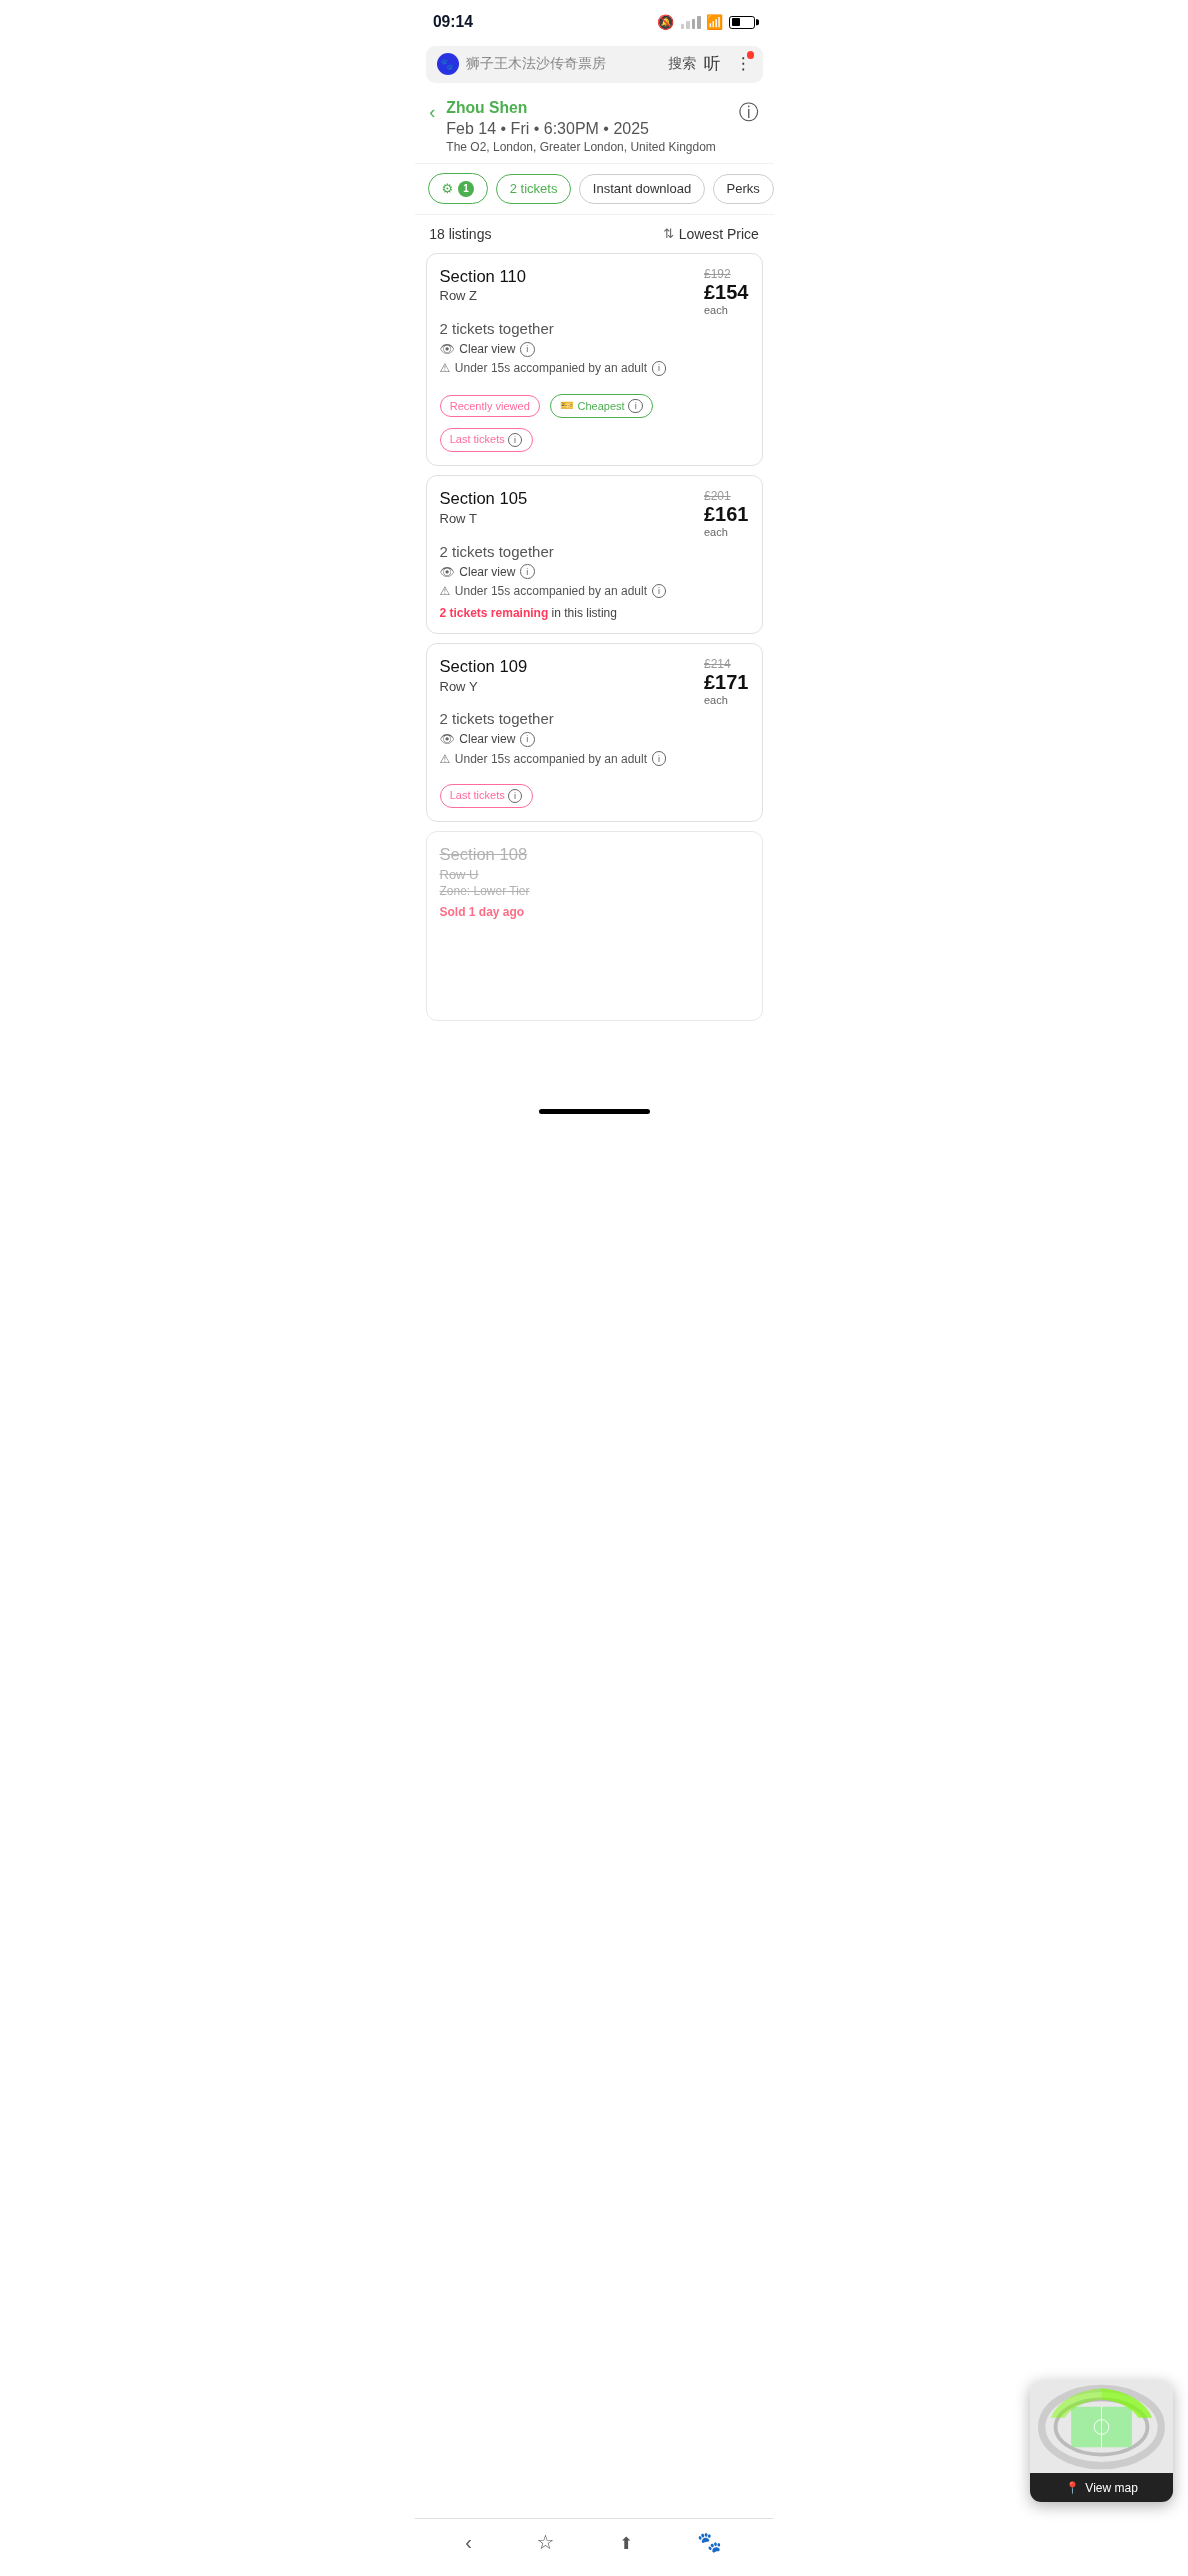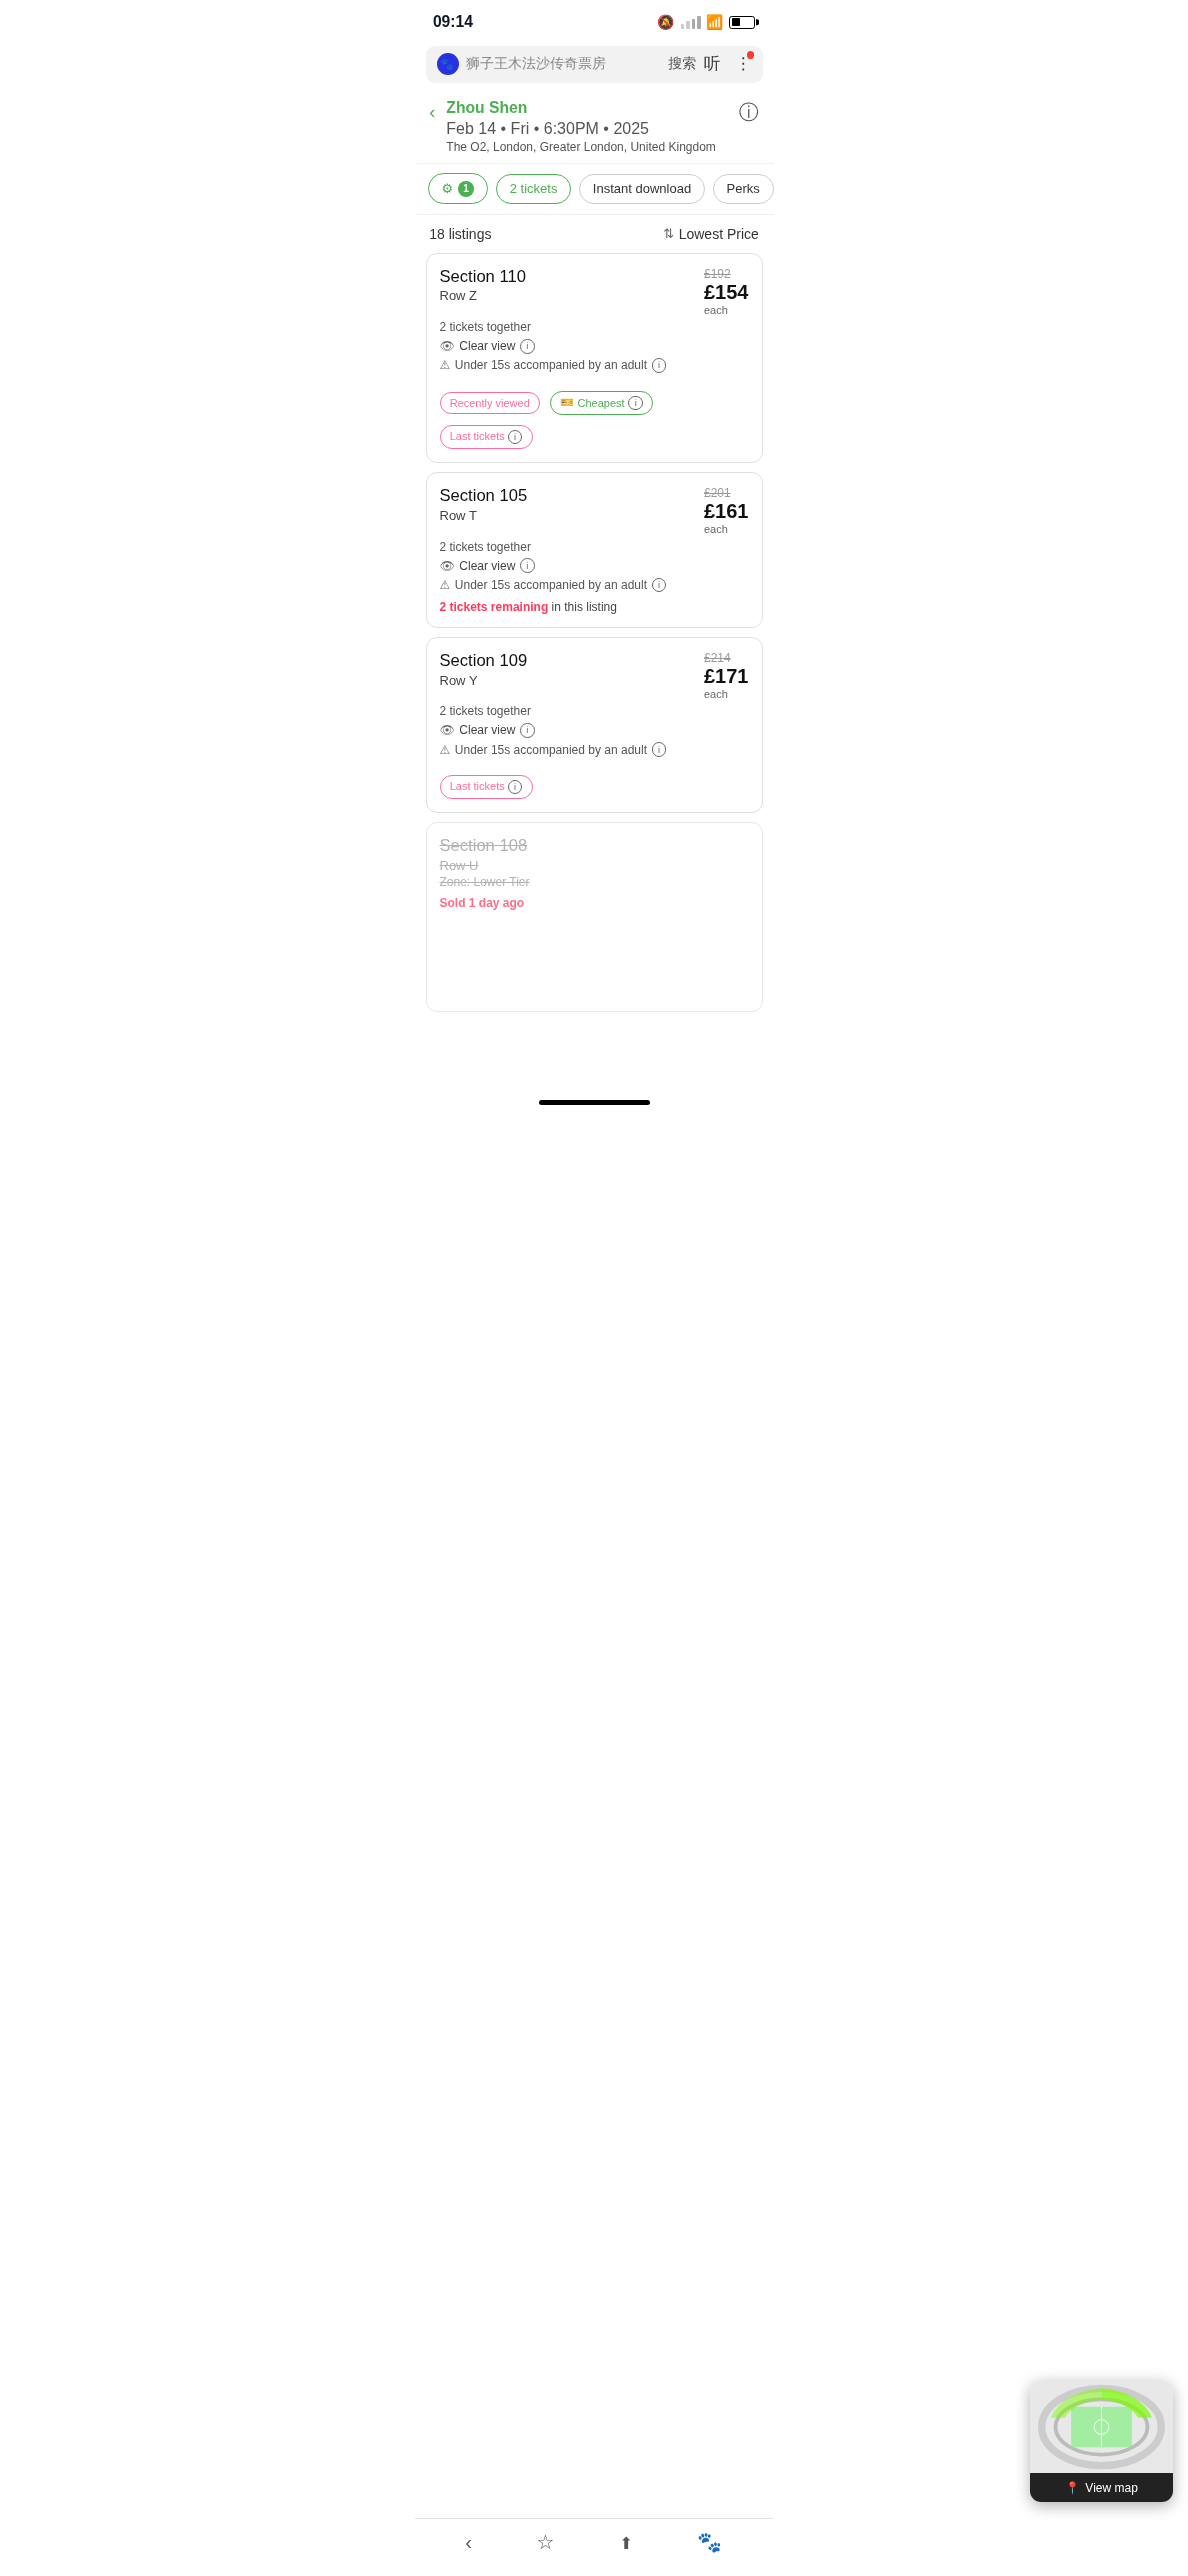--- a/index.html
+++ b/index.html
@@ -295,21 +295,21 @@
     .ticket-row {
       font-size: 13px;
       color: #444;
       margin-top: 1.8px;
     }
     .ticket-row.strikethrough {
       text-decoration: line-through;
       color: #999;
     }
     .ticket-quantity {
-      font-size: 12px;
+      font-size: 15px;
       color: #555;
       margin-top: 4.6px;
     }
     .ticket-feature {
       display: flex;
       align-items: center;
       gap: 4.6px;
       font-size: 12px;
       color: #444;
       margin-top: 4.6px;

